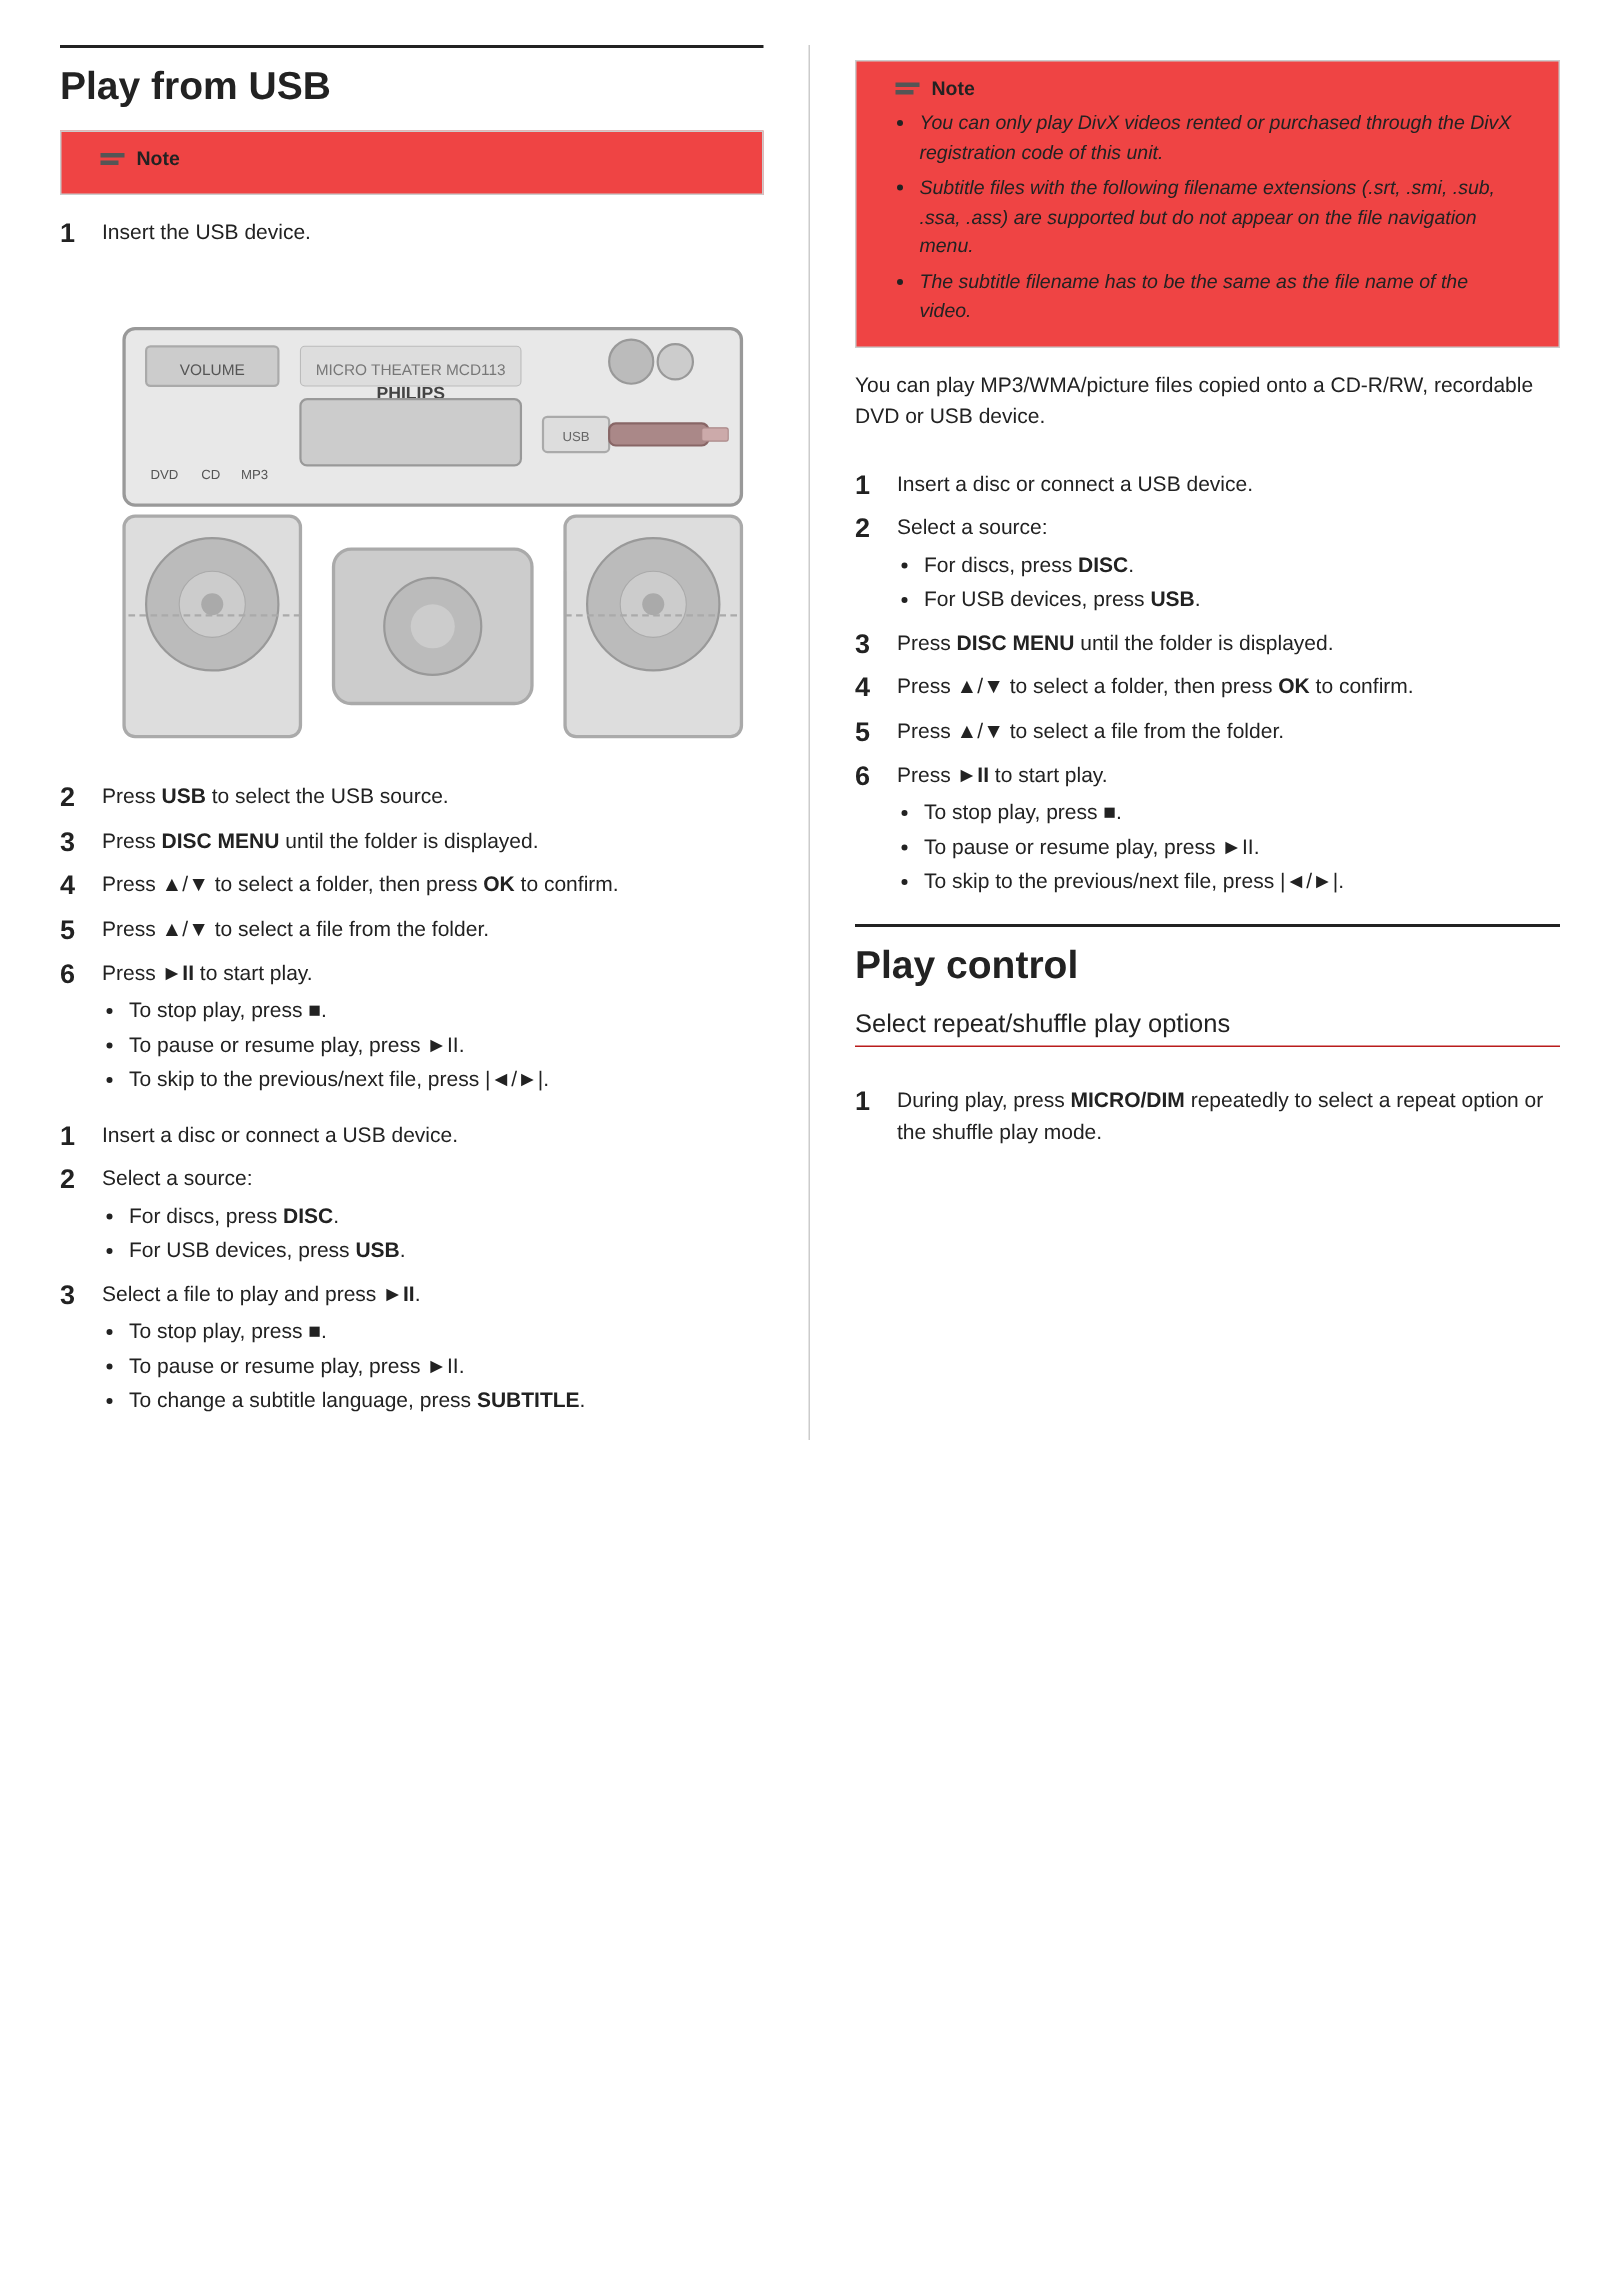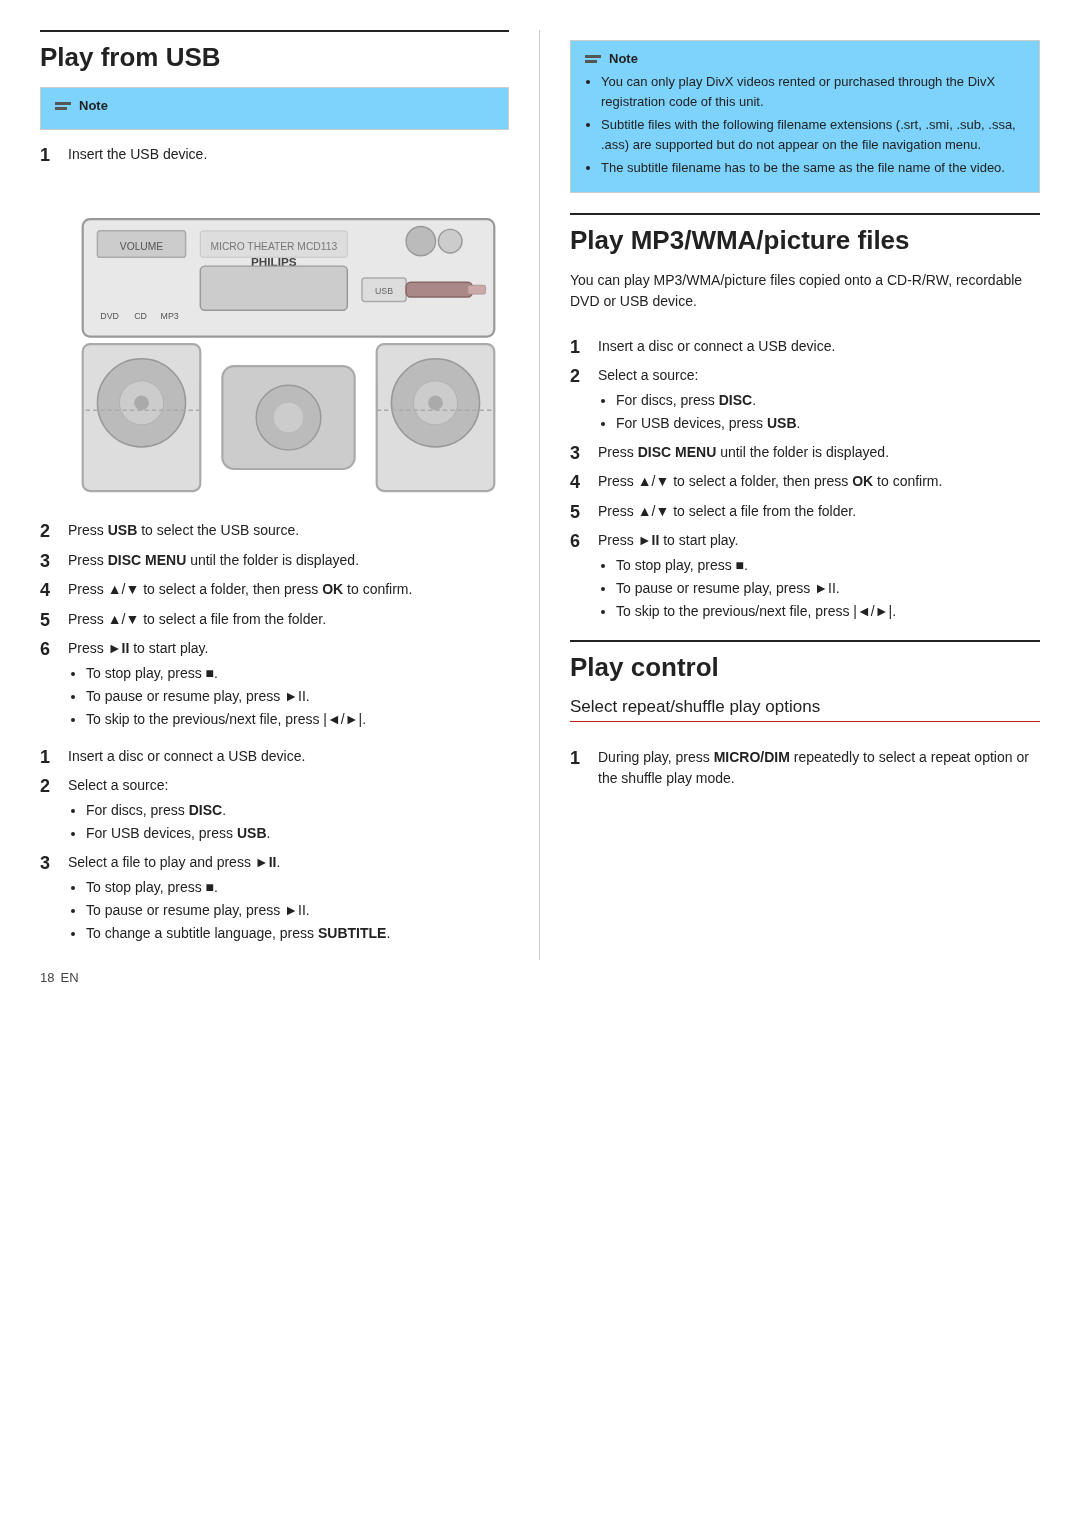--- a/index.html
+++ b/index.html
@@ -33,23 +33,23 @@
     }
     h3 {
       font-size: 17px;
       font-weight: normal;
       margin-bottom: 25px;
       border-bottom: 1px solid #b91c1c;
       padding-bottom: 4px;
     }
     .note-box {
       border: 1px solid #ccc;
-      padding: 10px 14px;
+      padding: 10px 26px;
       margin-bottom: 14px;
-      background: #7dd3fc;
+      background: #ef4444;
     }
     .note-header {
       display: flex;
       align-items: center;
       gap: 8px;
       margin-bottom: 6px;
     }
     .note-icon {
       display: inline-flex;
       flex-direction: column;
@@ -64,20 +64,21 @@
     .note-icon span:first-child { width: 16px; }
     .note-icon span:nth-child(2) { width: 12px; }
     .note-label {
       font-weight: bold;
       font-size: 13px;
     }
     .note-box ul {
       padding-left: 16px;
       font-size: 13px;
       line-height: 1.5;
+      font-style: italic;
     }
     .note-box ul li {
       margin-bottom: 4px;
     }
     .step-list {
       list-style: none;
       padding: 0;
       margin-bottom: 14px;
     }
     .step-list > li {
@@ -279,21 +280,20 @@
         </span>
         <span class="note-label">Note</span>
       </div>
       <ul>
         <li>You can only play DivX videos rented or purchased through the DivX registration code of this unit.</li>
         <li>Subtitle files with the following filename extensions (.srt, .smi, .sub, .ssa, .ass) are supported but do not appear on the file navigation menu.</li>
         <li>The subtitle filename has to be the same as the file name of the video.</li>
       </ul>
     </div>
 
-    <h2 style="margin-top: 20px;">Play MP3/WMA/picture files</h2>
     <p style="margin-bottom: 24px; font-size: 14px; line-height: 1.5;">You can play MP3/WMA/picture files copied onto a CD-R/RW, recordable DVD or USB device.</p>
 
     <ol class="step-list">
       <li>
         <span class="step-num">1</span>
         <div class="step-content">Insert a disc or connect a USB device.</div>
       </li>
       <li>
         <span class="step-num">2</span>
         <div class="step-content">
@@ -342,17 +342,13 @@
       <li>
         <span class="step-num">1</span>
         <div class="step-content">
           During play, press <b>MICRO/DIM</b> repeatedly to select a repeat option or the shuffle play mode.
         </div>
       </li>
     </ol>
 
   </div>
 
-  <div class="page-footer">
-    <span>18</span>
-    <span style="margin-left: 6px;">EN</span>
-  </div>
 </div>
 
 </body></html>

